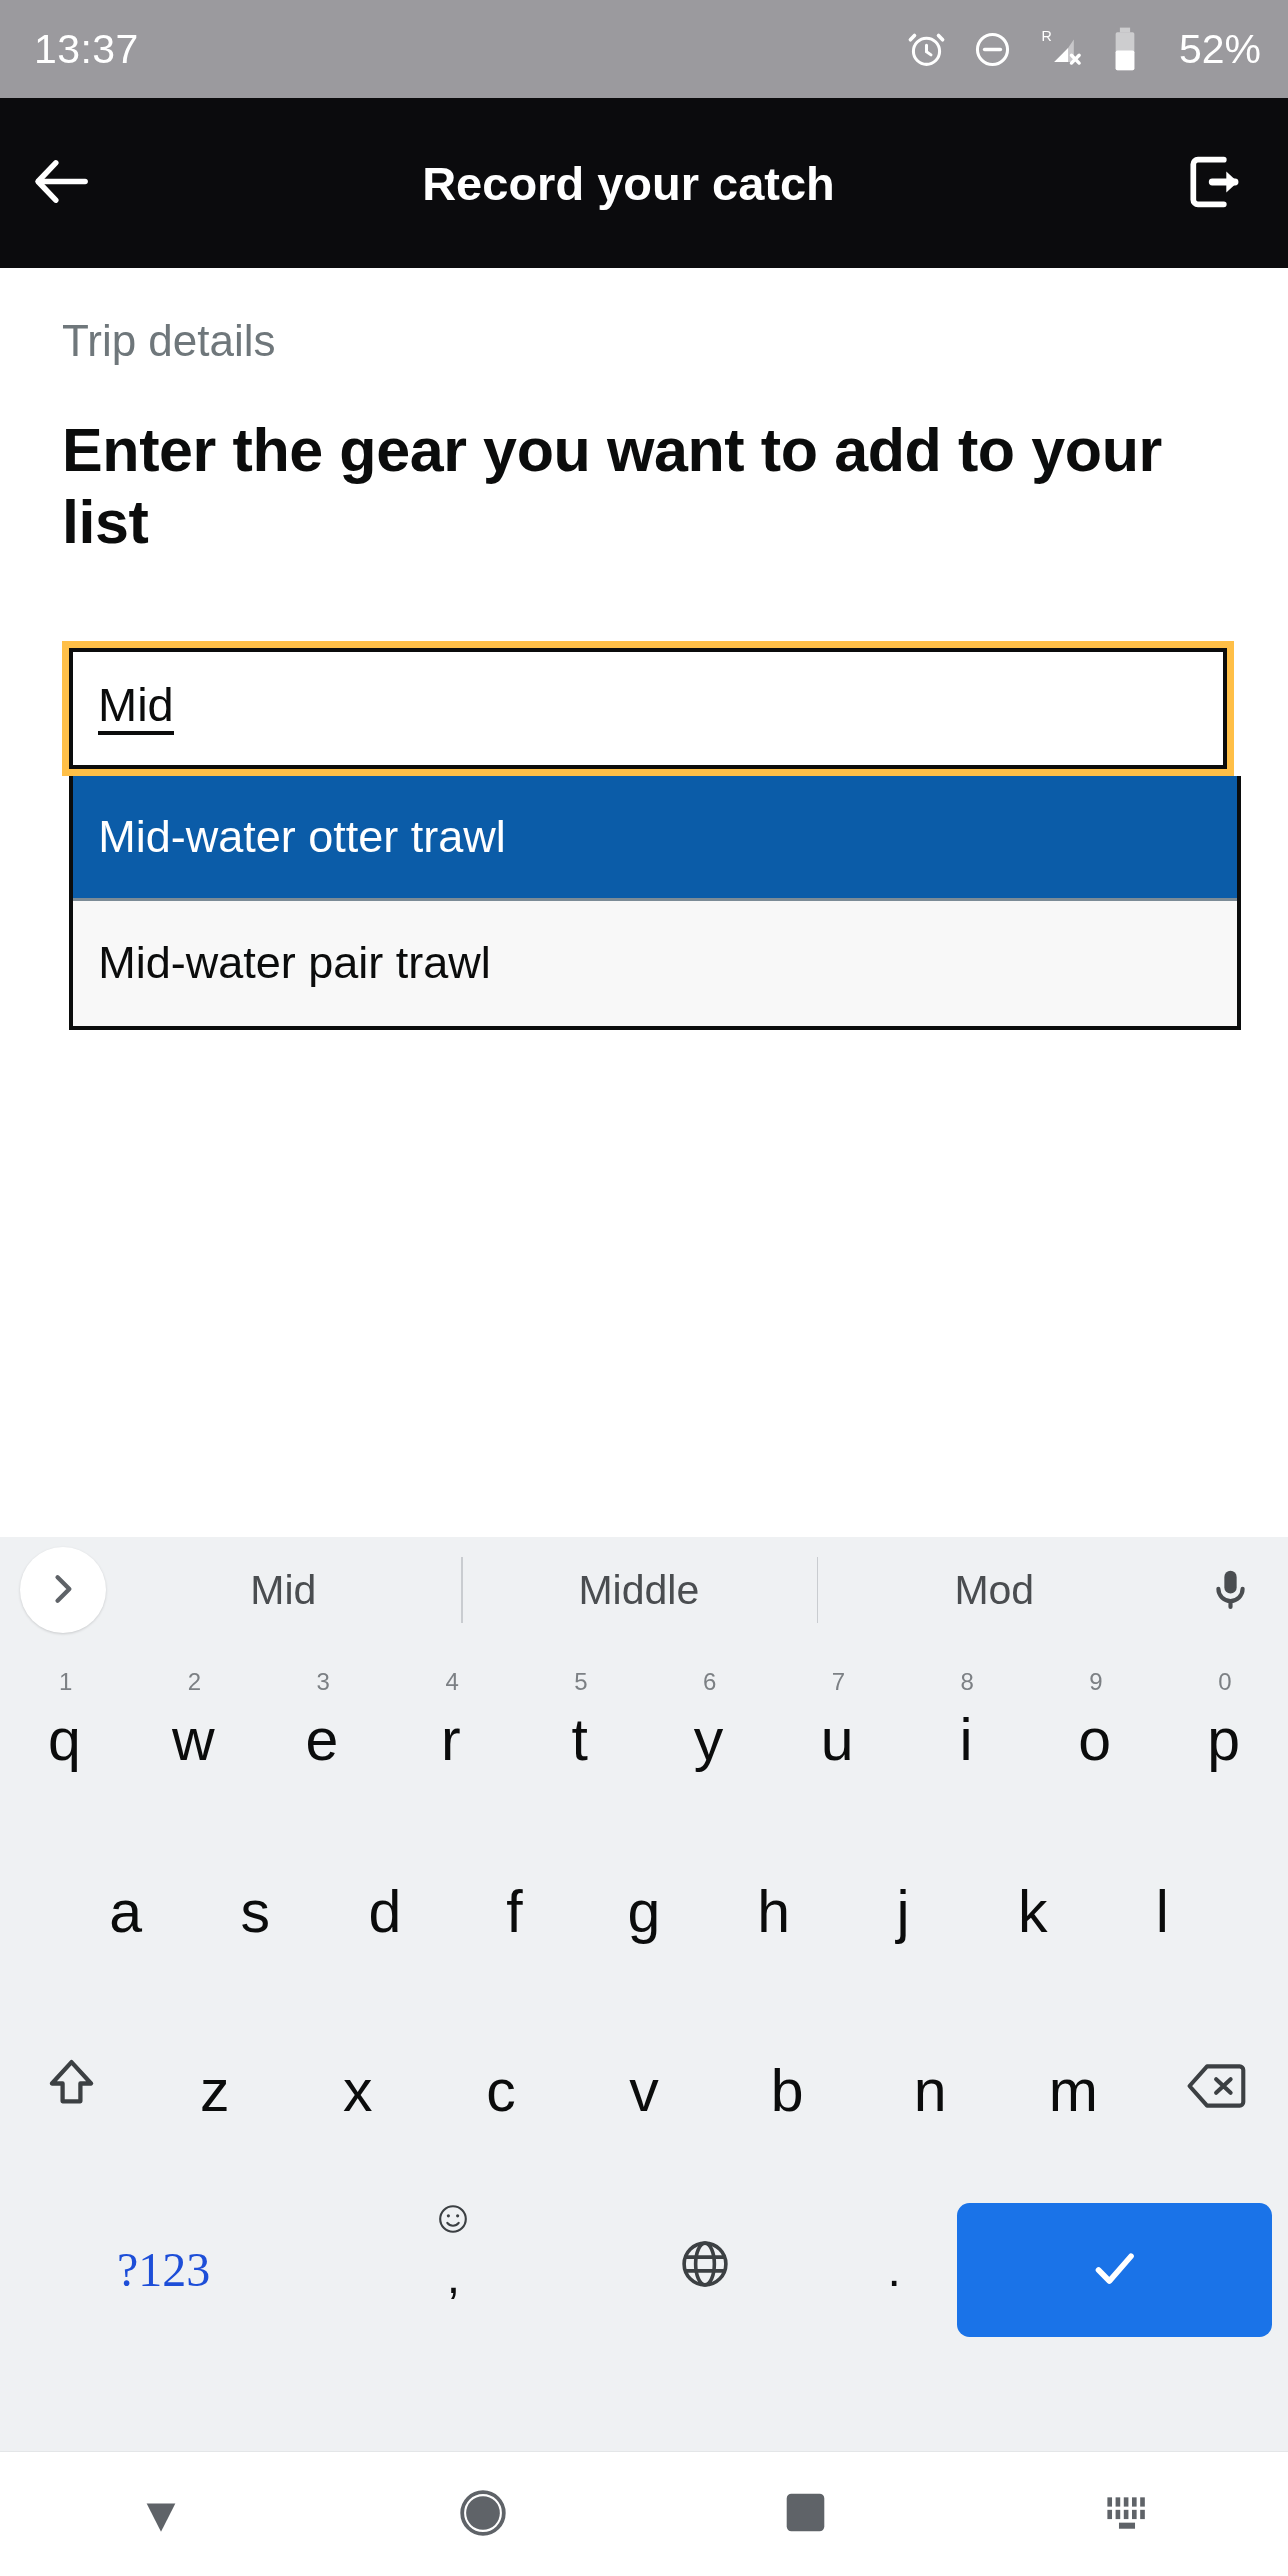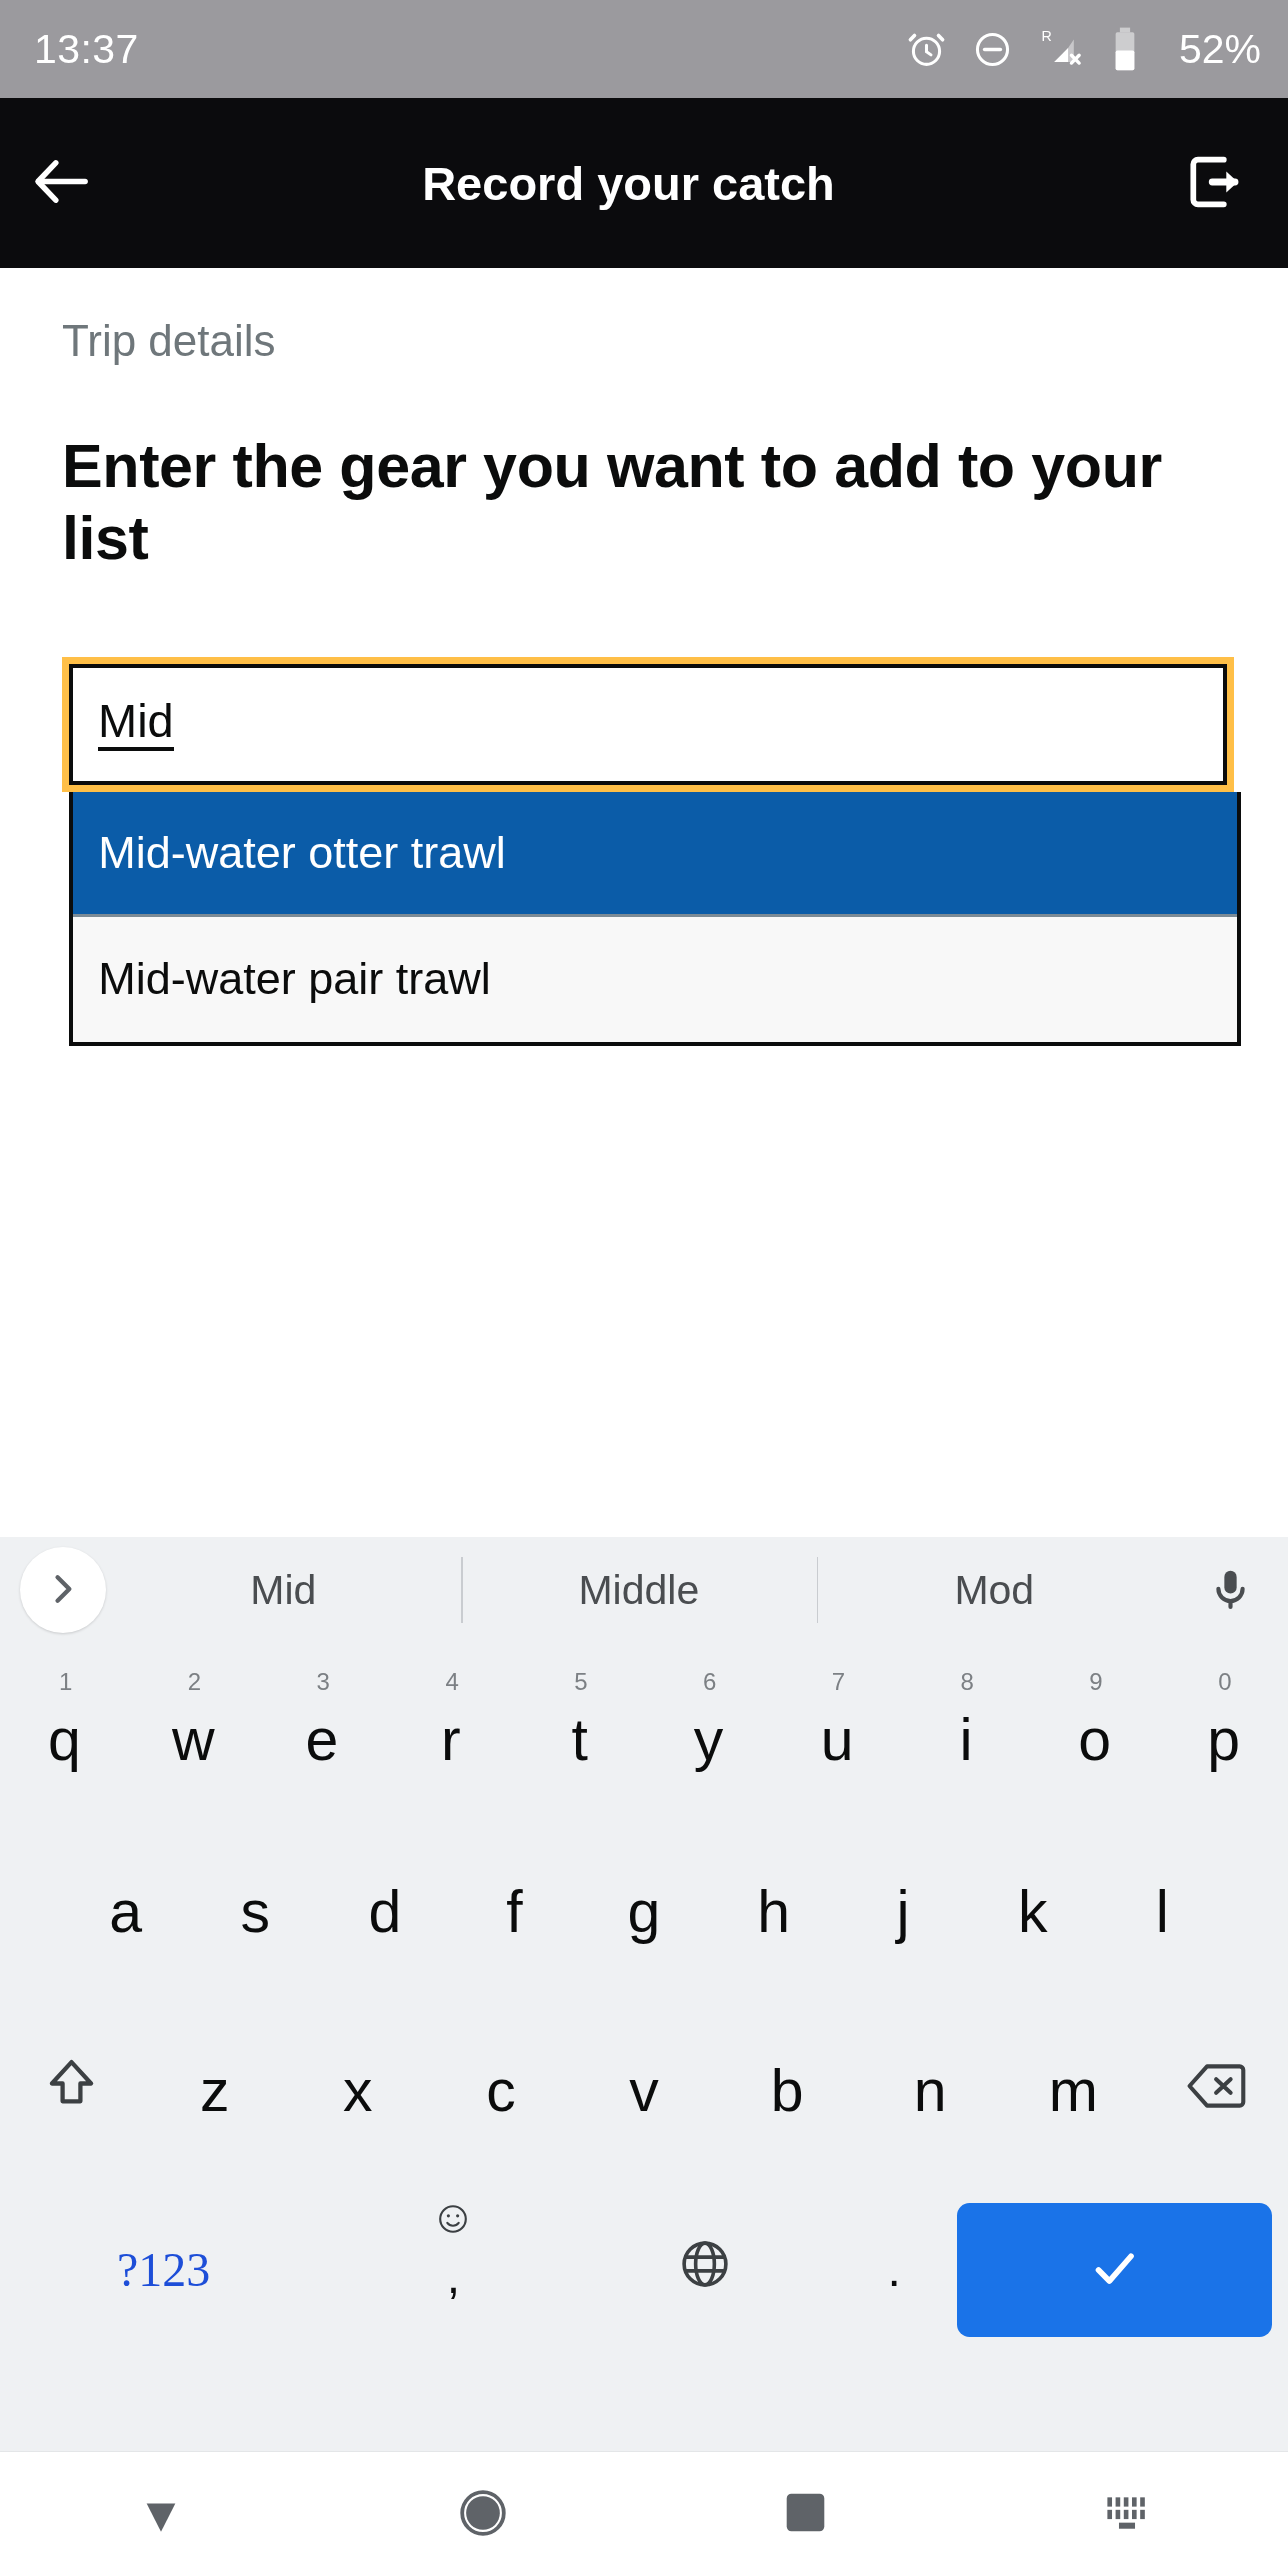--- a/index.html
+++ b/index.html
@@ -50,21 +50,21 @@
   #signout-button { width:86px; display:flex; align-items:center; justify-content:flex-end; }
 
   
   #content {
     background:#ffffff;
     padding:47px 54px 0 62px;
     height:1259px;
   }
   #caption { font-size:44px; color:#6f777b; line-height:1.2; }
   #page-heading {
-    margin-top:63px;
+    margin-top:47px;
     font-size:61px;
     font-weight:700;
     color:#0b0c0c;
     line-height:1.18;
     letter-spacing:-0.4px;
   }
 
   
   #autocomplete-wrap { margin-top:82px; position:relative; }
   #gear-input-focus {

